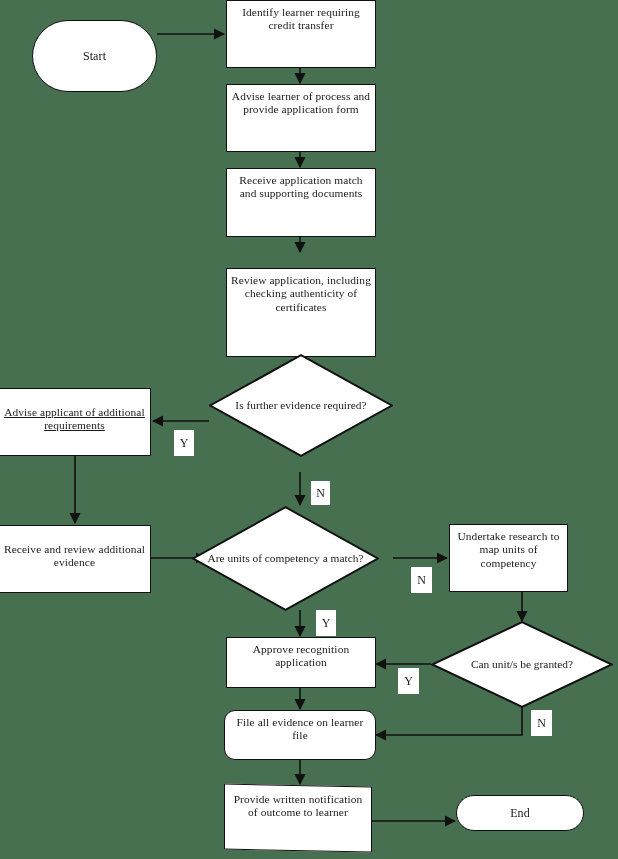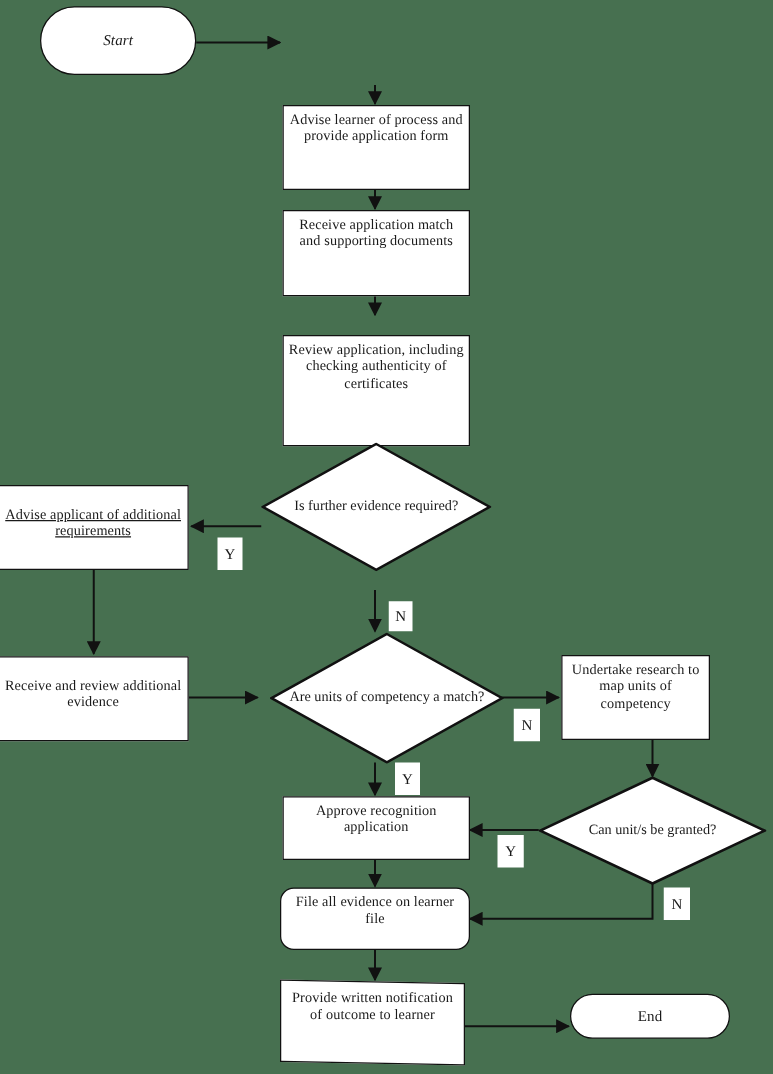--- a/index.html
+++ b/index.html
@@ -129,24 +129,27 @@
       <path d="M 300 688 L 300 709"></path>
 
       <path d="M 522 707 L 522 735 L 376 735"></path>
 
       <path d="M 300 760 L 300 784"></path>
 
       <path d="M 372 821 L 455 821"></path>
     </g>
   </svg>
 
-  <div class="node terminator" style="left:32px; top:5px; width:125px; height:55px;font-style:italic;">
+  <div class="node terminator" style="left:32px; top:20px; width:125px; height:72px;">
     <span class="txt">Start</span>
   </div>
 
+  <div class="node process" style="left:226px; top:0px; width:150px; height:68px;">
+    <span class="txt">Identify learner requiring credit transfer</span>
+  </div>
 
   <div class="node process" style="left:226px; top:84px; width:150px; height:68px;">
     <span class="txt">Advise learner of process and provide application form</span>
   </div>
 
   <div class="node process" style="left:226px; top:168px; width:150px; height:69px;">
     <span class="txt">Receive  application match and supporting documents</span>
   </div>
 
   <div class="node process" style="left:226px; top:252px; width:150px; height:89px;margin-top:16px;">
@@ -161,21 +164,21 @@
   </div>
 
   <div class="node process" style="left:-2px; top:388px; width:153px; height:68px;">
     <span class="txt" style="padding-top:17px;text-decoration:underline;">Advise applicant of additional requirements</span>
   </div>
 
   <div class="node process" style="left:-2px; top:525px; width:153px; height:68px;">
     <span class="txt" style="padding-top:17px;">Receive and review additional evidence</span>
   </div>
 
-  <div class="decision" style="left:216px; top:506px; width:187px; height:105px;text-decoration:underline;">
+  <div class="decision" style="left:192px; top:506px; width:187px; height:105px;text-decoration:underline;">
     <svg class="dia" viewBox="0 0 187 105" preserveAspectRatio="none" xmlns="http://www.w3.org/2000/svg">
       <polygon points="93.5,1.2 185.8,52.5 93.5,103.8 1.2,52.5" fill="#ffffff" stroke="#111111" stroke-width="2"></polygon>
     </svg>
     <span class="dlabel">Are units of competency a match?</span>
   </div>
 
   <div class="node process" style="left:449px; top:524px; width:119px; height:68px;">
     <span class="txt">Undertake research to map units of competency</span>
   </div>
 

